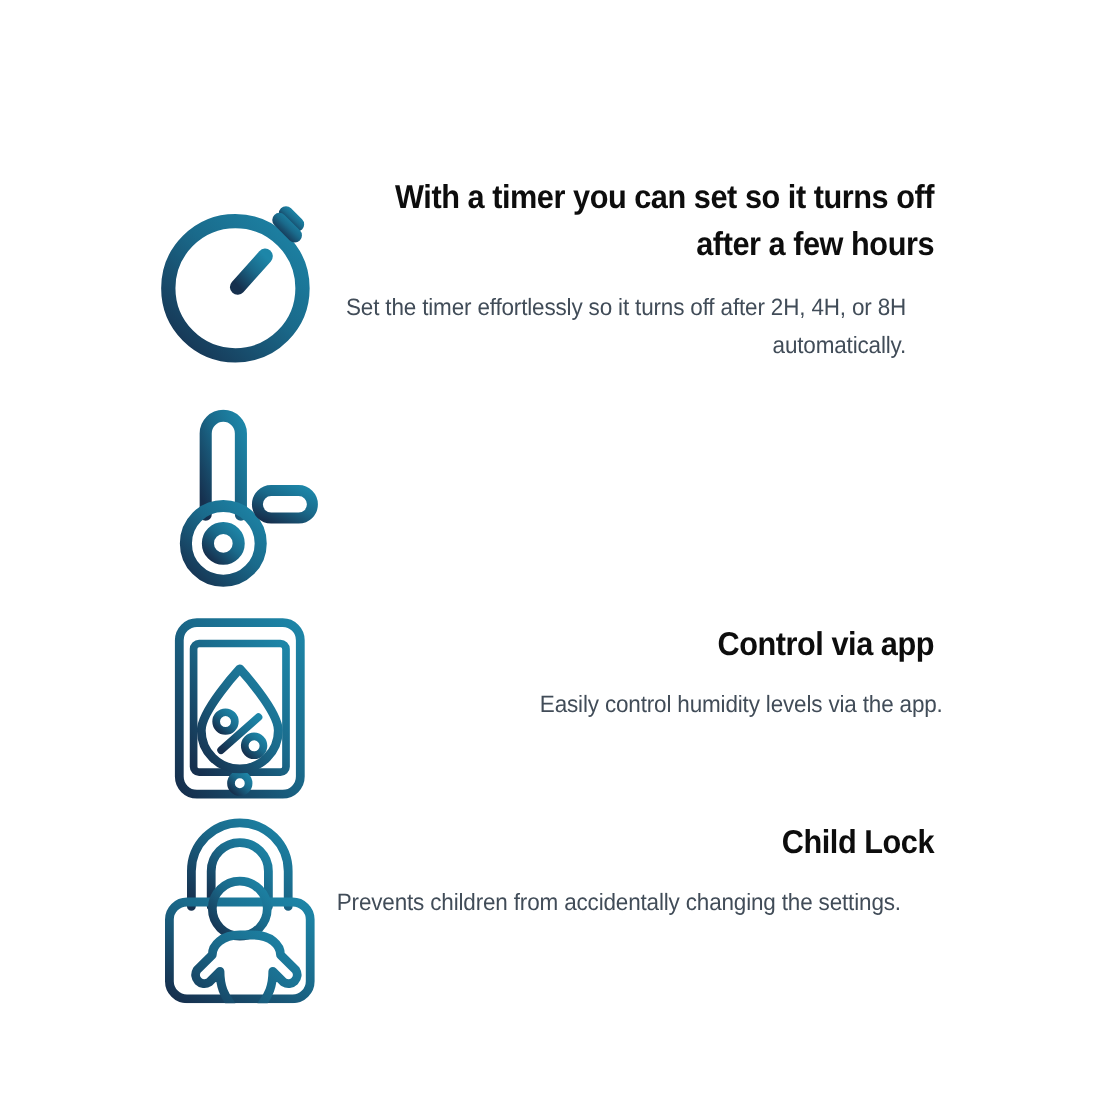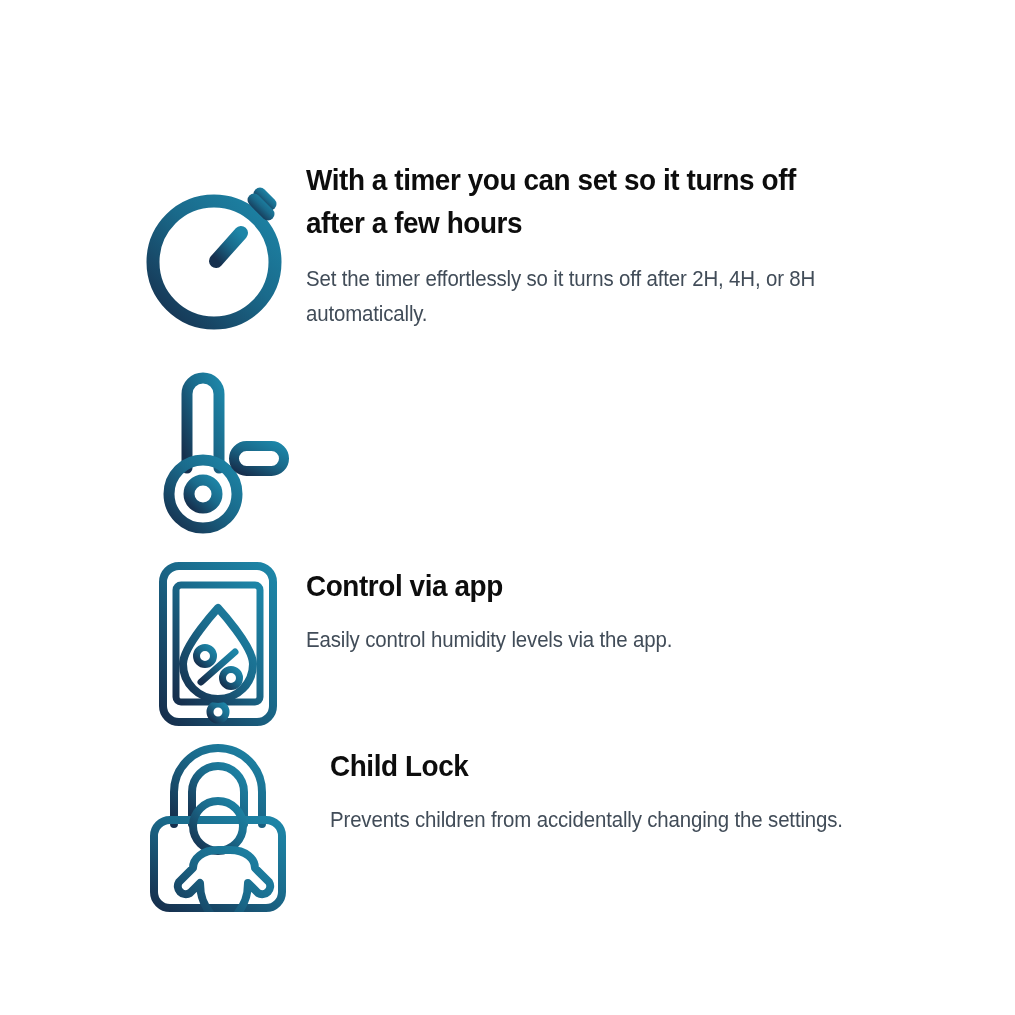--- a/index.html
+++ b/index.html
@@ -25,25 +25,26 @@
     left: 0;
     top: 0;
     width: 1015px;
   }
   .feature-row {
     display: flex;
     align-items: flex-start;
     position: absolute;
     left: 130px;
     width: 760px;
+    text-align: right;
   }
   .feature-row.r0 { top: 152px; }
   .feature-row.r1 { top: 370px; }
   .feature-row.r2 { top: 558px; }
-  .feature-row.r3 { top: 738px; gap: 24px; }
+  .feature-row.r3 { top: 738px; }
 
   .icon-cell {
     width: 176px;
     flex: 0 0 176px;
     display: flex;
     align-items: flex-start;
     justify-content: center;
     padding-top: 2px;
   }
   .icon-cell svg {

